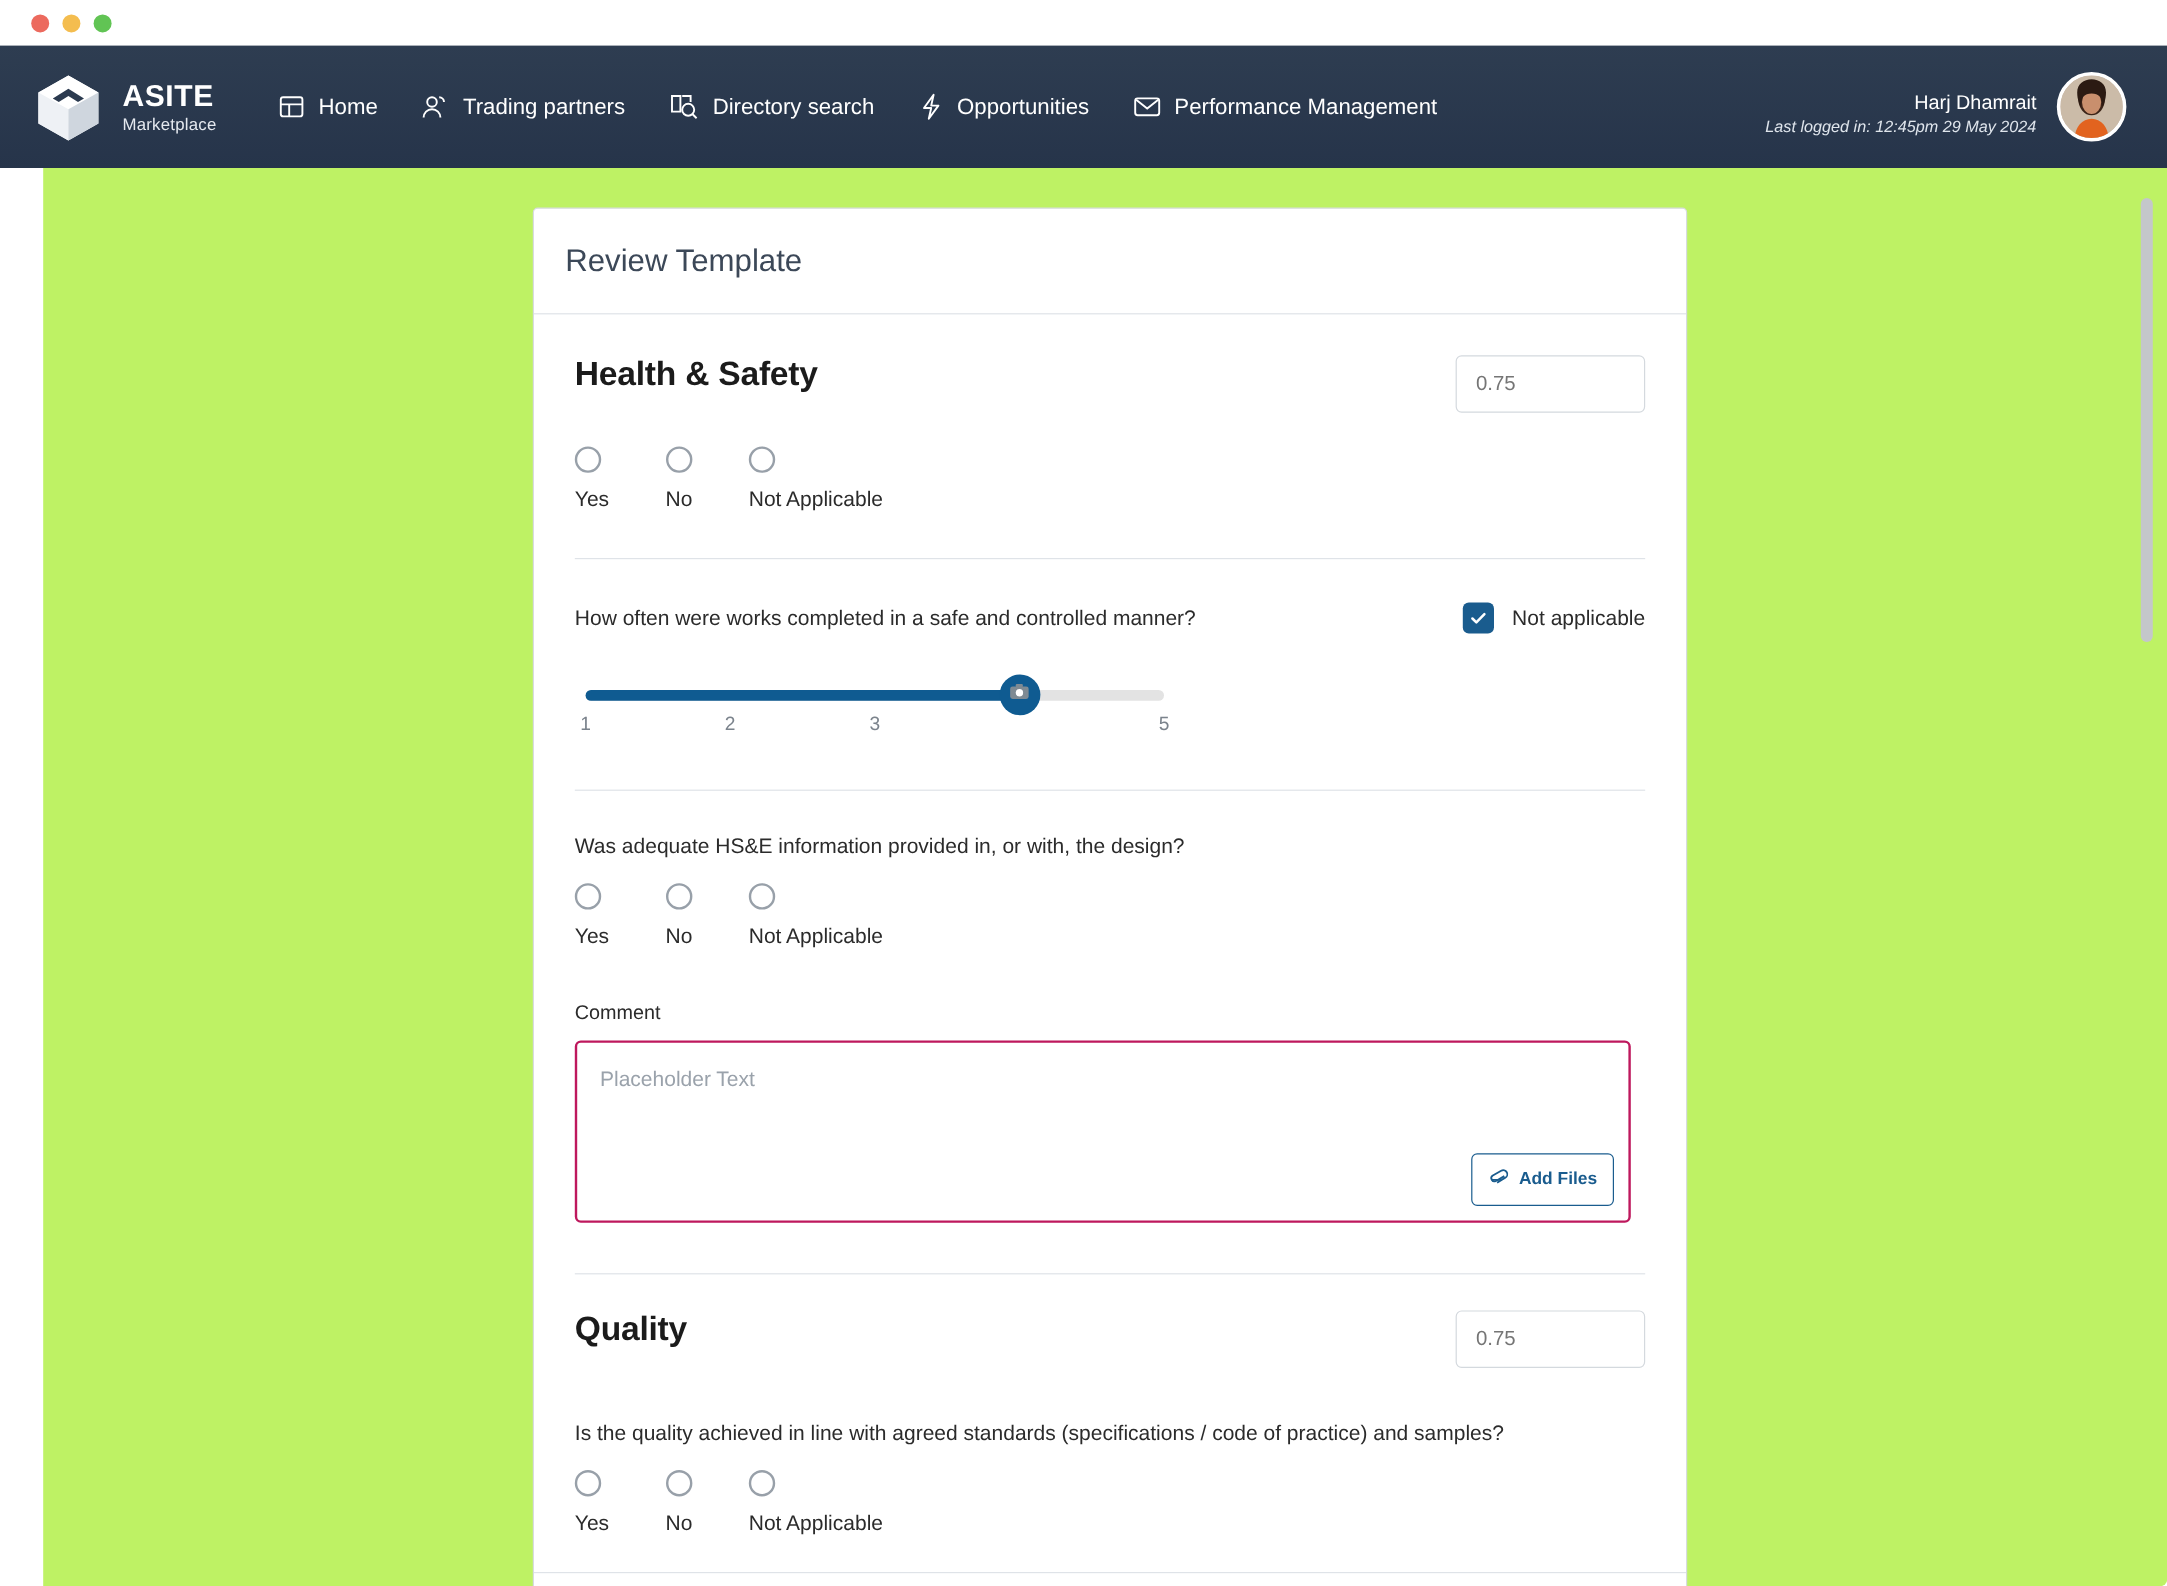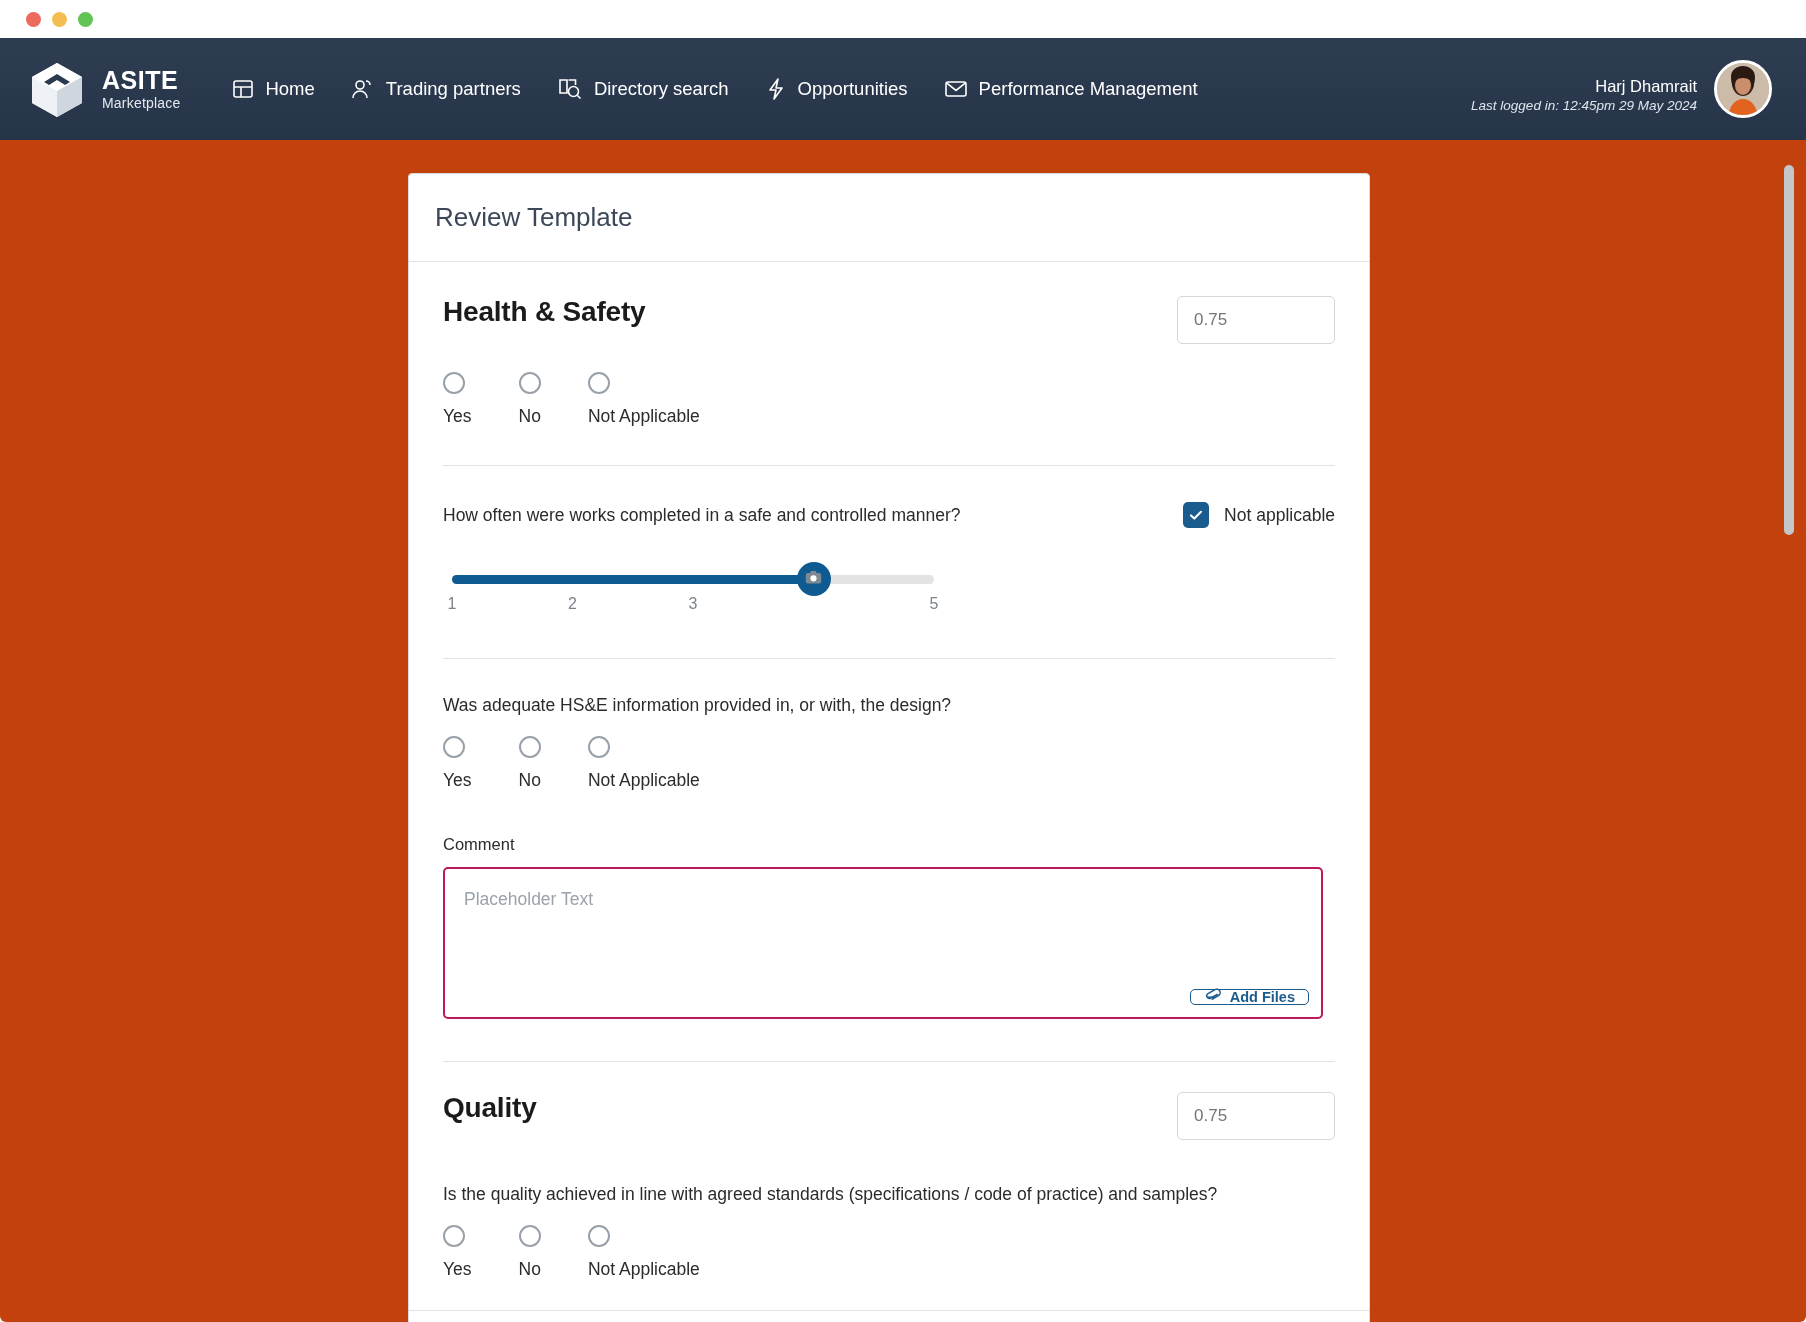--- a/index.html
+++ b/index.html
@@ -96,22 +96,23 @@
     overflow: hidden;
     background: #c9b7a8;
     position: relative;
   }
   .avatar svg { position: absolute; left: 0; top: 0; }
 
   
   .page {
     position: relative;
     height: 1182px;
-    background: #c2410c;
+    background: #bef264;
     overflow: hidden;
+    margin-left: 36px;
   }
 
   .card {
     position: absolute;
     left: 408px;
     top: 33px;
     width: 962px;
     background: #ffffff;
     border: 1px solid #d7dbe0;
     border-radius: 4px;
@@ -268,21 +269,21 @@
   }
   .comment-placeholder {
     position: absolute;
     left: 19px; top: 20px;
     font-size: 17.5px;
     color: #9aa2ab;
   }
   .add-files-btn {
     position: absolute;
     right: 12px; bottom: 12px;
-    height: 16px;
+    height: 44px;
     padding: 0 13px;
     border: 1px solid #1a5c8e;
     border-radius: 5px;
     background: #ffffff;
     color: #1a5c8e;
     font-size: 14.5px;
     font-weight: bold;
     font-family: "Liberation Sans", sans-serif;
     display: flex;
     align-items: center;

